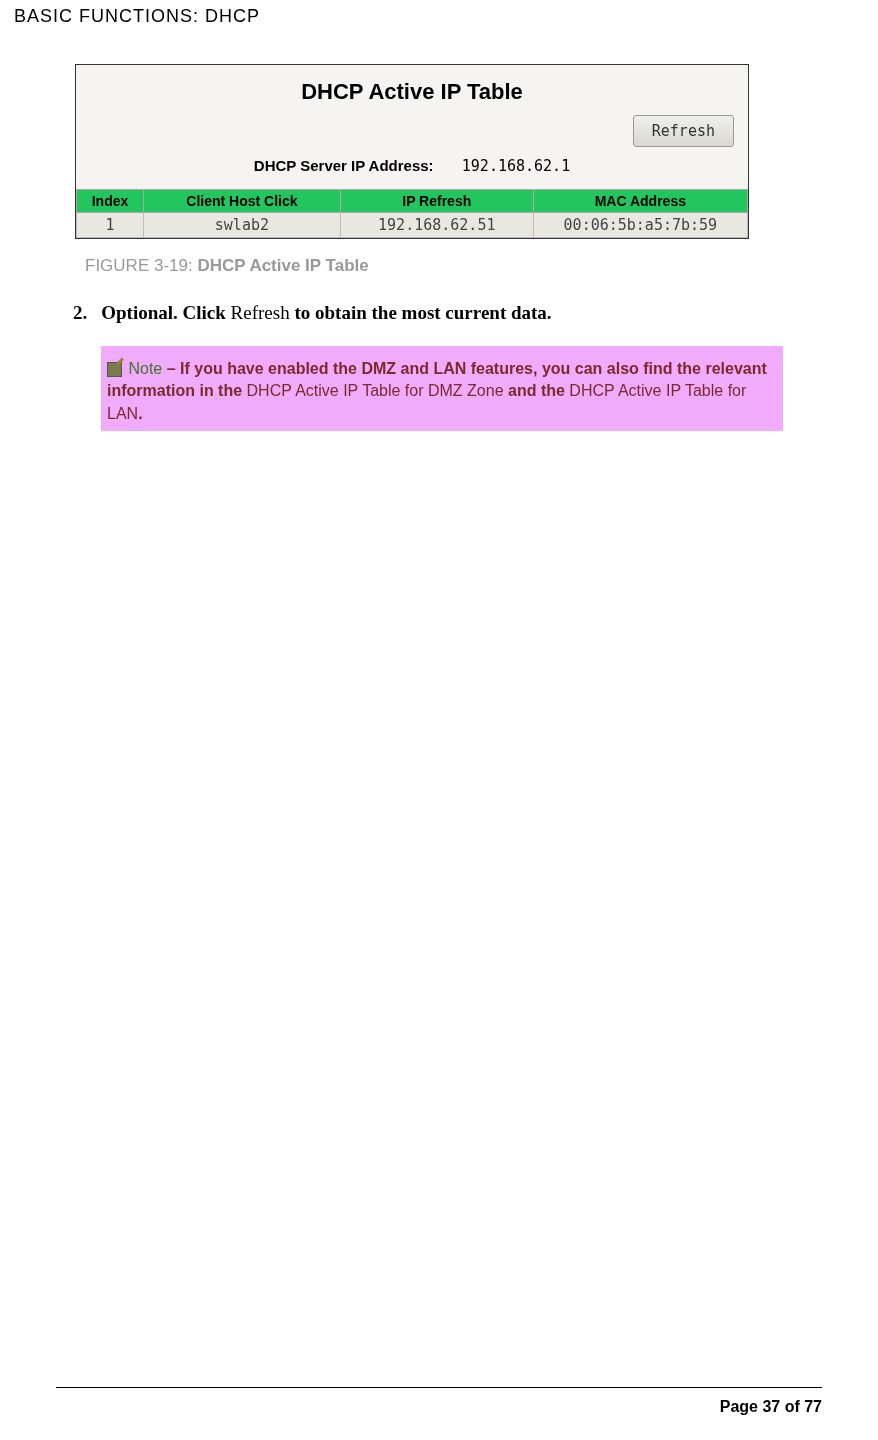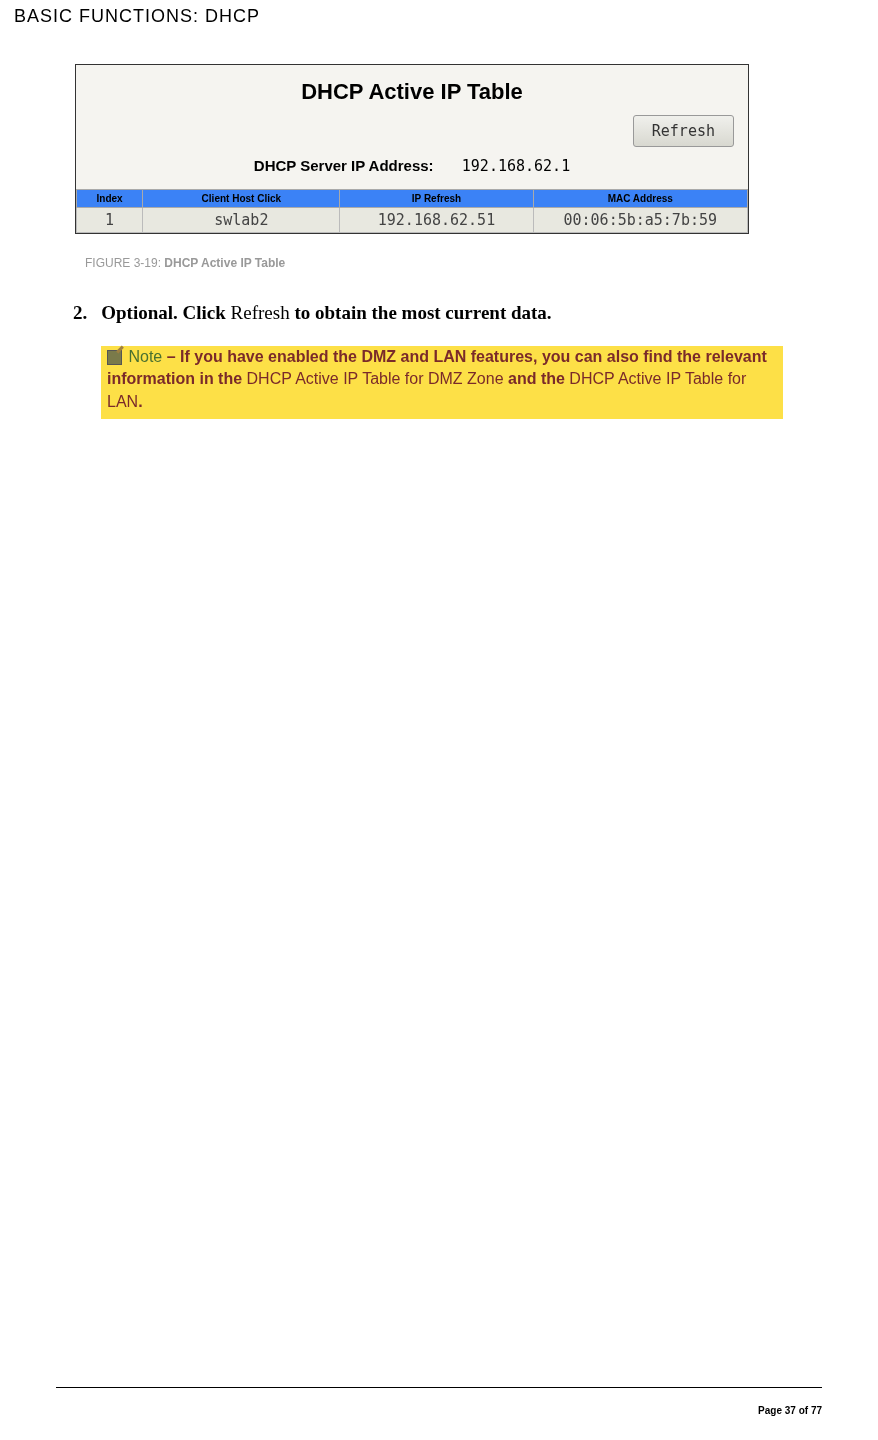--- a/index.html
+++ b/index.html
@@ -59,23 +59,23 @@
     .server-ip-value {
       font-weight: normal;
       font-family: monospace, "Courier New";
       margin-left: 24px;
     }
     .dhcp-table {
       width: 100%;
       border-collapse: collapse;
     }
     .dhcp-table th {
-      background: #3b82f6;
+      background: #22c55e;
       border: 1px solid #aaa;
-      font-size: 10px;
+      font-size: 14px;
       font-weight: bold;
       padding: 3px 4px;
       font-family: Arial, sans-serif;
     }
     .dhcp-table td {
       background: #e8e8e0;
       border: 1px solid #bbb;
       font-size: 15px;
       padding: 3px 4px;
       text-align: center;
@@ -83,42 +83,42 @@
       color: #444;
     }
     .col-index { width: 60px; }
     .col-host { width: 200px; }
     .col-ip { width: 190px; }
     .col-mac { width: 210px; }
     .figure-caption {
       position: absolute;
       top: 256px;
       left: 85px;
-      font-size: 12px;
+      font-size: 17px;
       font-family: Verdana, sans-serif;
     }
     .fig-prefix { color: #999; }
     .fig-name { color: #999; font-weight: bold; }
     .step-text {
       position: absolute;
       top: 302px;
       left: 57px;
       font-size: 19px;
       font-family: "Times New Roman", serif;
       margin-left: 16px;
     }
     .step-num { font-weight: bold; margin-right: 14px; }
     .step-bold { font-weight: bold; }
     .note-box {
       position: absolute;
       top: 346px;
       left: 101px;
       width: 670px;
-      background: #fde047;
-      padding: 0 6px 6px 6px;
+      background: #f0abfc;
+      padding: 12px 6px 6px 6px;
       font-family: Verdana, sans-serif;
       font-size: 16px;
       line-height: 1.4;
       color: #7a2a2a;
     }
     .note-icon {
       display: inline-block;
       width: 13px;
       height: 13px;
       background: #7a7a4a;
@@ -143,21 +143,21 @@
       position: absolute;
       bottom: 52px;
       left: 56px;
       right: 56px;
       border-top: 1.5px solid #000;
     }
     .footer-text {
       position: absolute;
       bottom: 24px;
       right: 56px;
-      font-size: 10px;
+      font-size: 16px;
       font-weight: bold;
       font-family: Arial, sans-serif;
     }
   </style>
 </head>
 <body>
 
 <div class="header-title">BASIC FUNCTIONS: DHCP</div>
 
 <div class="figure-container">

